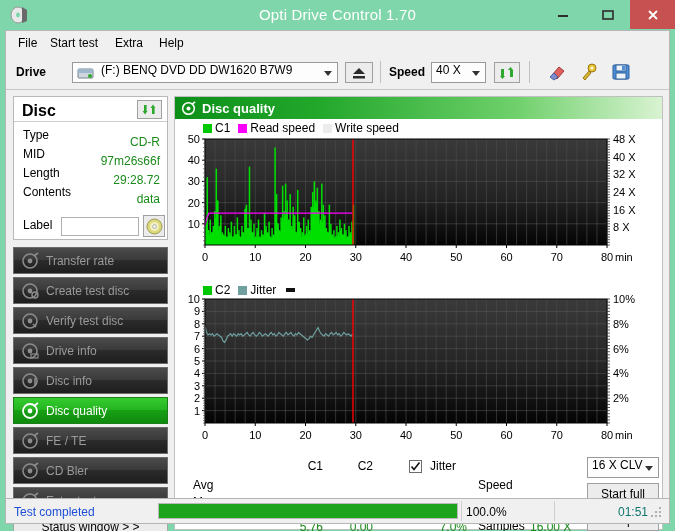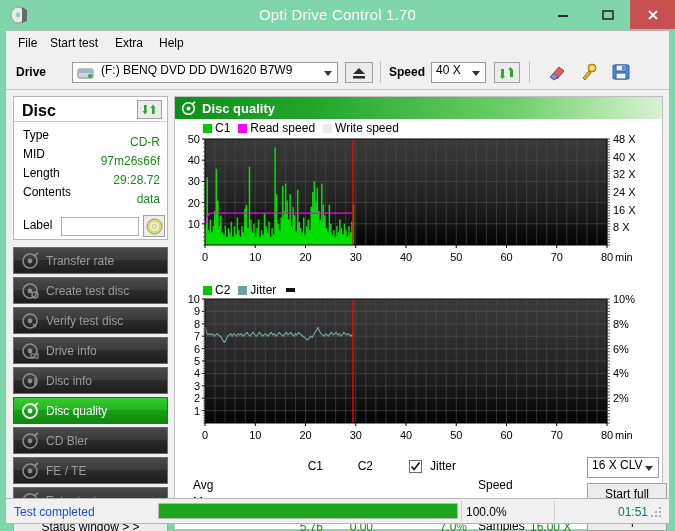--- a/index.html
+++ b/index.html
@@ -157,21 +157,21 @@
   
   .stats { position: absolute; left: 0; top: 360px; width: 487px; height: 72px; }
   .st { position: absolute; font-size: 12px; color: #000; }
   .stv { position: absolute; font-size: 12px; color: #1a8a1a; margin-top: 42px; }
   .chk {
     position: absolute; width: 13px; height: 13px; background: #fff;
     border: 1px solid #6b6b6b;
   }
   .clv-combo { position: absolute; left: 412px; top: 0px; width: 72px; height: 21px; }
   .act-btn {
-    position: absolute; width: 80px; height: 22px;
+    position: absolute; width: 72px; height: 22px;
     background: #ececec; border: 1px solid #a0a0a0;
     display: flex; align-items: center; justify-content: center;
     font-size: 12px; color: #000;
   }
 
   
   .statusbar {
     position: absolute; left: 5px; top: 498px; width: 665px; height: 26px;
     background: #f0f0f0; border: 1px solid #b5b5b5;
   }
@@ -393,31 +393,31 @@
         <span class="nav-lbl">Disc quality</span>
       </div>
       <div class="nav-btn">
         <span class="nav-ico">
           <svg width="18" height="18" viewBox="0 0 18 18">
               <circle cx="9" cy="9" r="7" fill="none" stroke="#8c8c8c" stroke-width="1.6"></circle>
               <circle cx="9" cy="9" r="2.4" fill="#8c8c8c"></circle>
               <path d="M13 4 L17 1" stroke="#8c8c8c" stroke-width="1.6"></path>
             </svg>
         </span>
-        <span class="nav-lbl">CD Bler</span>
+        <span class="nav-lbl">FE / TE</span>
       </div>
       <div class="nav-btn">
         <span class="nav-ico">
           <svg width="18" height="18" viewBox="0 0 18 18">
               <circle cx="9" cy="9" r="7" fill="none" stroke="#8c8c8c" stroke-width="1.6"></circle>
               <circle cx="9" cy="9" r="2.4" fill="#8c8c8c"></circle>
               <path d="M13 4 L17 1" stroke="#8c8c8c" stroke-width="1.6"></path>
             </svg>
         </span>
-        <span class="nav-lbl">FE / TE</span>
+        <span class="nav-lbl">CD Bler</span>
       </div>
       <div class="nav-btn">
         <span class="nav-ico">
           <svg width="18" height="18" viewBox="0 0 18 18">
               <circle cx="9" cy="9" r="7" fill="none" stroke="#8c8c8c" stroke-width="1.6"></circle>
               <circle cx="9" cy="9" r="2.4" fill="#8c8c8c"></circle>
               <path d="M13 4 L17 1" stroke="#8c8c8c" stroke-width="1.6"></path>
             </svg>
         </span>
         <span class="nav-lbl">Extra tests</span>

